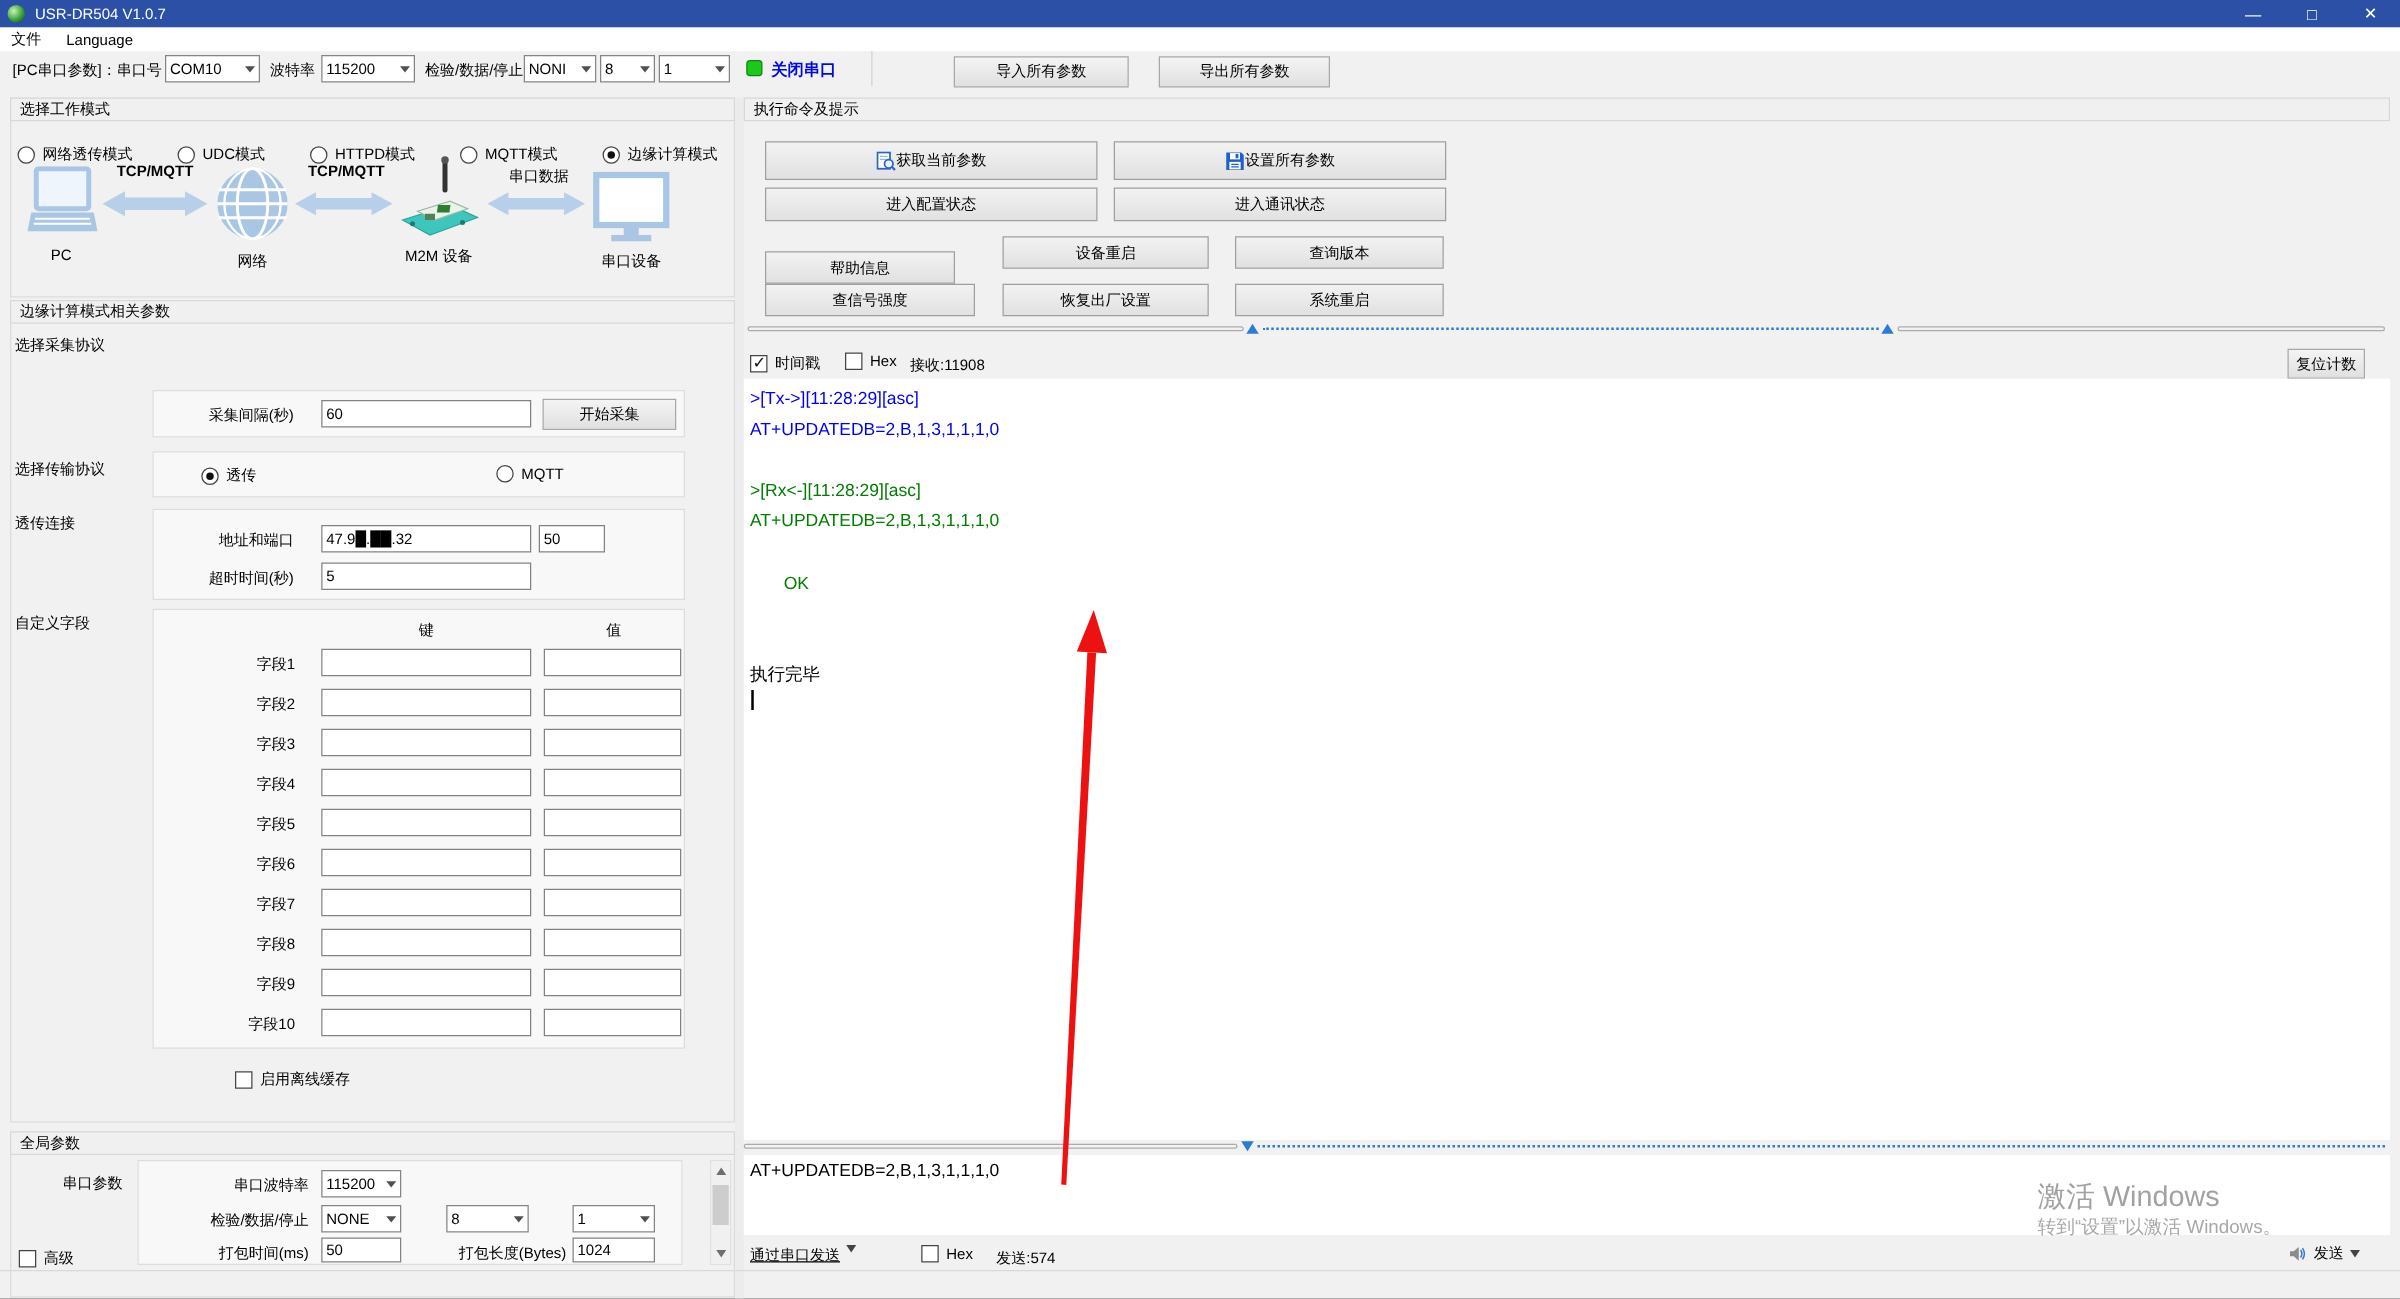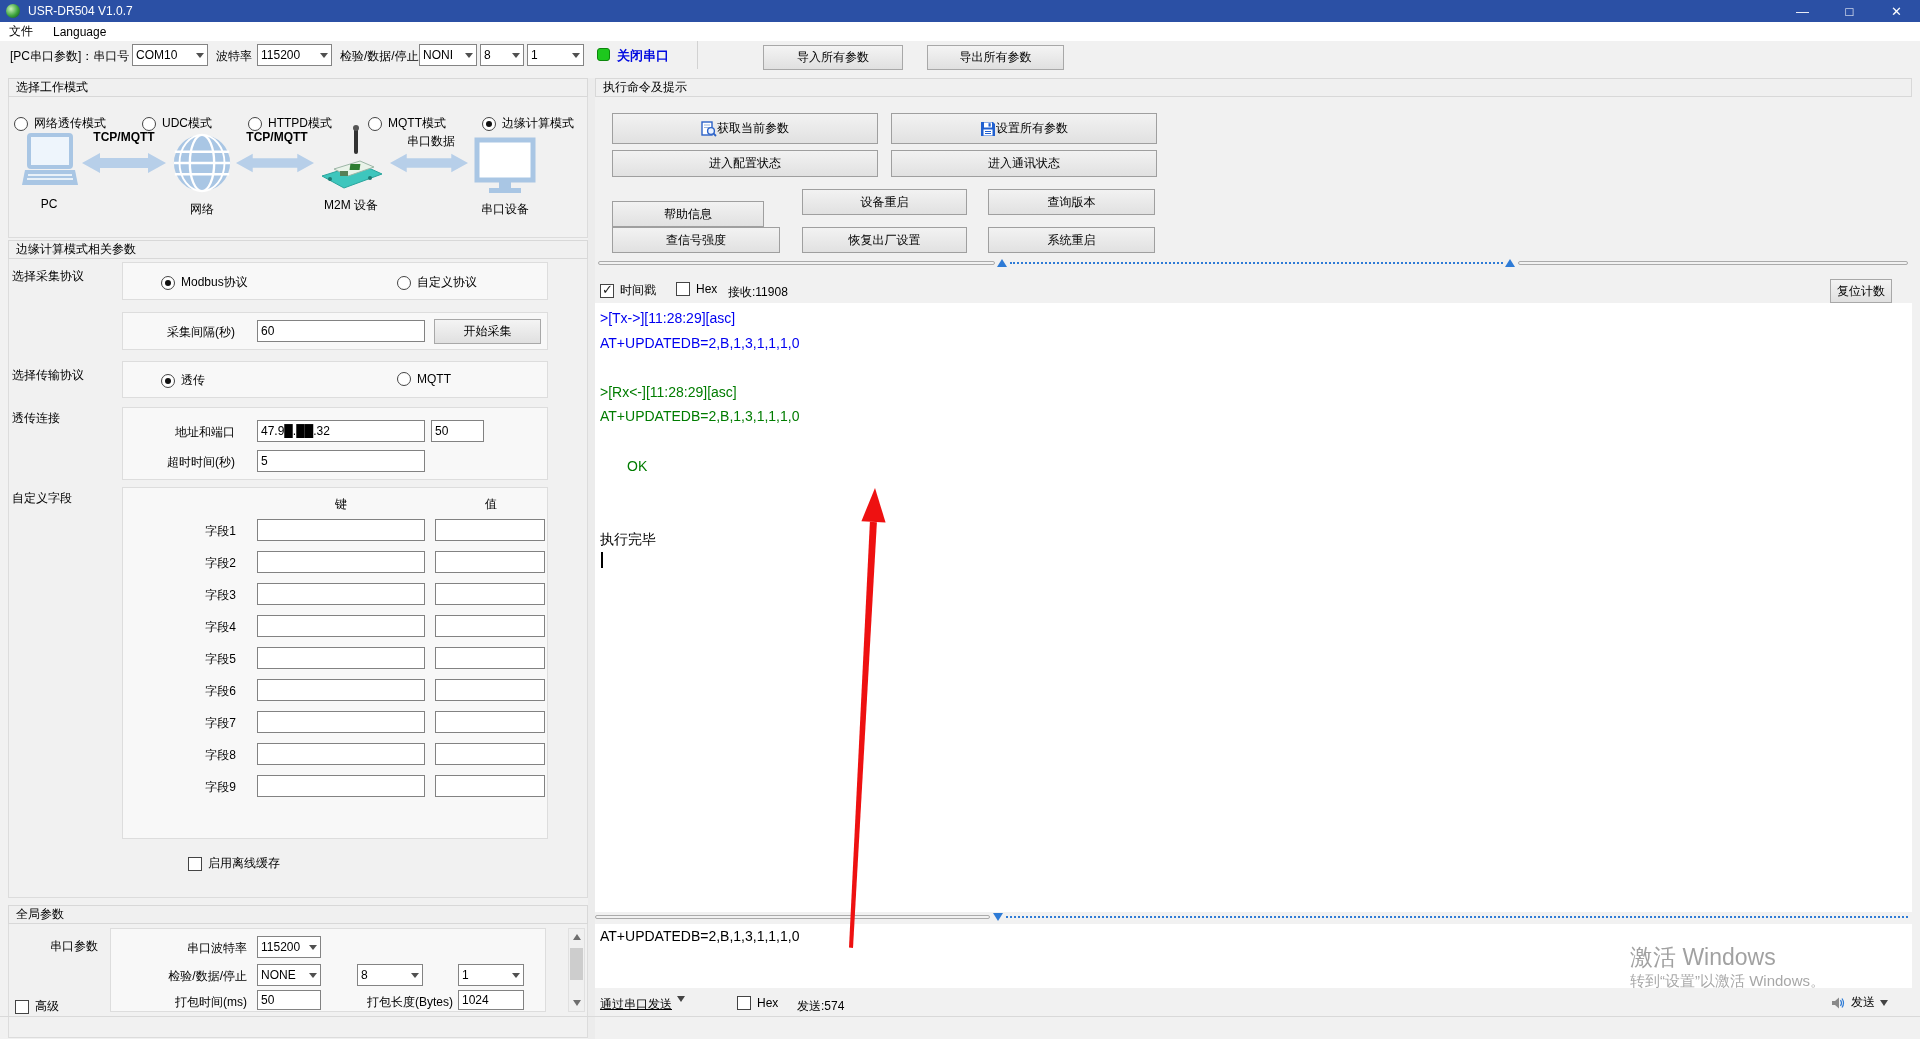--- a/index.html
+++ b/index.html
@@ -218,30 +218,20 @@
     <rect x="3" y="3" width="56" height="40" fill="#ffffff" stroke="#a9c6e4" stroke-width="5"></rect>
     <rect x="25" y="45" width="12" height="6" fill="#a9c6e4"></rect>
     <rect x="15" y="51" width="32" height="5" fill="#a9c6e4"></rect>
   </svg>
   <div class="diag-label" style="left:472px; top:201px; width:66px;">串口设备</div>
 
   <div class="groupbox" style="left:8px; top:240px; width:580px; height:658px;"></div>
   <div class="gheader" style="left:8px; top:240px; width:580px; height:19px;">边缘计算模式相关参数</div>
 
   <span class="sidelabel" style="left:12px; top:268px;">选择采集协议</span>
-  <div class="panelbox" style="left:122px; top:262px; width:426px; height:38px;">
-    <div class="opt" style="position:absolute; left:38px; top:11px;">
-      <span class="radio checked"></span>
-      <span>Modbus协议</span>
-    </div>
-    <div class="opt" style="position:absolute; left:274px; top:11px;">
-      <span class="radio"></span>
-      <span>自定义协议</span>
-    </div>
-  </div>
 
   <div class="panelbox" style="left:122px; top:312px; width:426px; height:38px;">
     <span style="position:absolute; right:312px; top:11px;">采集间隔(秒)</span>
     <input class="input" style="left: 134px; top: 7px; width: 168px;" value="60">
     <div class="toolbtn" style="left:311px; top:6px; width:107px; height:25px; position:absolute;">开始采集</div>
   </div>
 
   <span class="sidelabel" style="left:12px; top:367px;">选择传输协议</span>
   <div class="panelbox" style="left:122px; top:361px; width:426px; height:37px;">
     <div class="opt" style="position:absolute; left:38px; top:10px;">
@@ -316,20 +306,25 @@
           <input class="input fkey" style="">
           <input class="input fval" style="">
         </div>
 
         <div class="field-row">
           <span class="flabel">字段9</span>
           <input class="input fkey" style="">
           <input class="input fval" style="">
         </div>
 
+        <div class="field-row">
+          <span class="flabel">字段10</span>
+          <input class="input fkey" style="">
+          <input class="input fval" style="">
+        </div>
 
     </div>
   </div>
 
   <div class="opt" style="position:absolute; left:188px; top:855px;">
     <span class="checkbox"></span>
     <span>启用离线缓存</span>
   </div>
 
   <div class="groupbox" style="left:8px; top:905px; width:580px; height:133px;"></div>

